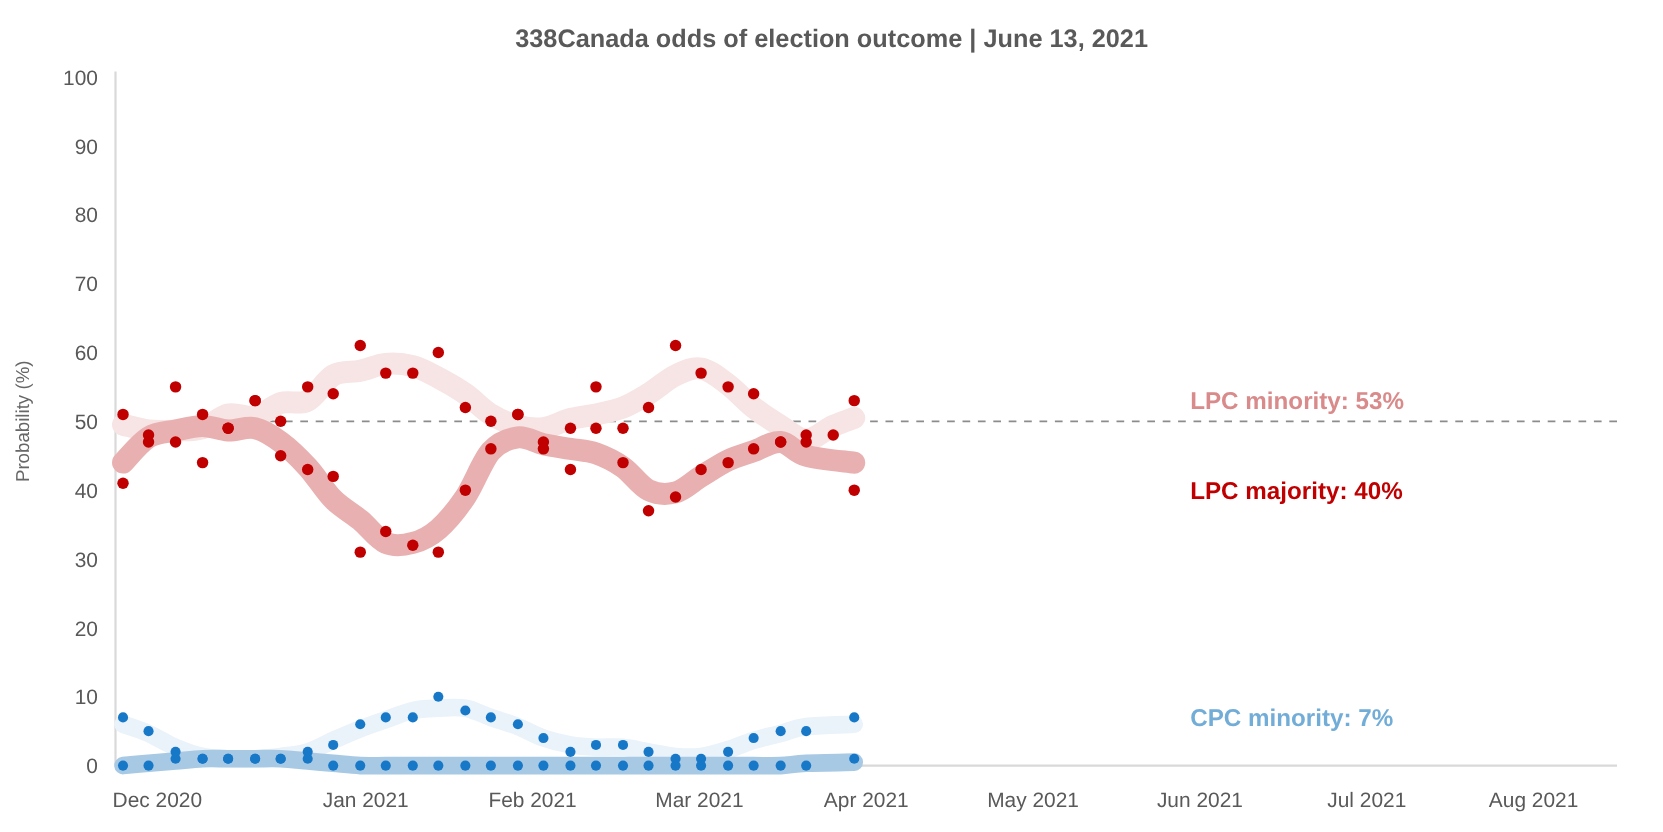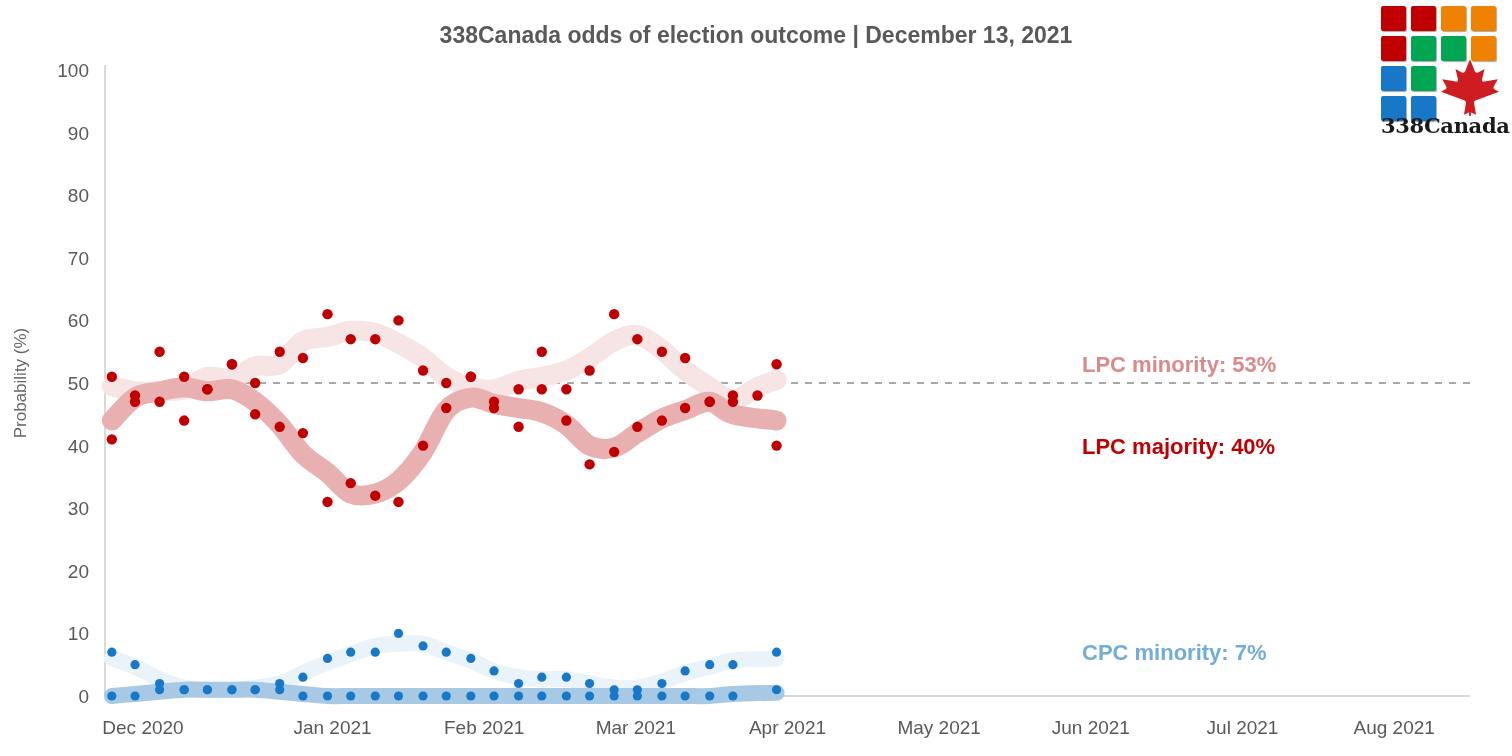--- a/index.html
+++ b/index.html
@@ -73,43 +73,22 @@
     font-family: "Liberation Sans", sans-serif;
     font-size: 22px;
     font-weight: bold;
   }
 </style>
 </head>
 <body>
 
 <div id="root">
 
-  <div class="chart-title">338Canada odds of election outcome | December 13, 2021</div>
-
-  <div class="logo-wrap">
-    <div class="logo-grid" id="logo-grid">
-        <div class="logo-cell" style="left: 0px; top: 0px; background: rgb(192, 0, 0);"></div>
-        <div class="logo-cell" style="left: 30px; top: 0px; background: rgb(192, 0, 0);"></div>
-        <div class="logo-cell" style="left: 60px; top: 0px; background: rgb(239, 130, 0);"></div>
-        <div class="logo-cell" style="left: 90px; top: 0px; background: rgb(239, 130, 0);"></div>
-        <div class="logo-cell" style="left: 0px; top: 30px; background: rgb(192, 0, 0);"></div>
-        <div class="logo-cell" style="left: 30px; top: 30px; background: rgb(0, 166, 81);"></div>
-        <div class="logo-cell" style="left: 60px; top: 30px; background: rgb(0, 166, 81);"></div>
-        <div class="logo-cell" style="left: 90px; top: 30px; background: rgb(239, 130, 0);"></div>
-        <div class="logo-cell" style="left: 0px; top: 60px; background: rgb(24, 120, 200);"></div>
-        <div class="logo-cell" style="left: 30px; top: 60px; background: rgb(0, 166, 81);"></div>
-        <div class="logo-cell" style="left: 0px; top: 90px; background: rgb(24, 120, 200);"></div>
-        <div class="logo-cell" style="left: 30px; top: 90px; background: rgb(24, 120, 200);"></div>
-      </div>
-    <svg class="logo-leaf" viewBox="0 0 100 96">
-      <path fill="#cf1b22" d="M50 2 L58 22 Q60 26 65 23 L74 18 L70 35 Q69 40 74 39 L96 35 L90 46 Q87 50 91 52 L98 56 L60 70 Q56 71 57 76 L60 94 L52 90 Q50 89 50 92 L50 96 L50 92 Q50 89 48 90 L40 94 L43 76 Q44 71 40 70 L2 56 L9 52 Q13 50 10 46 L4 35 L26 39 Q31 40 30 35 L26 18 L35 23 Q40 26 42 22 Z"></path>
-      <rect x="48.5" y="62" width="3" height="34" fill="#cf1b22"></rect>
-    </svg>
-    <div class="logo-text">338Canada</div>
-  </div>
+  <div class="chart-title">338Canada odds of election outcome | June 13, 2021</div>
+
 
   <svg class="plot-svg" id="plot" viewBox="0 0 1512 756">
       <line x1="105" y1="65" x2="105" y2="696" stroke="#d9d9d9" stroke-width="2"></line>
       <line x1="105" y1="696" x2="1470" y2="696" stroke="#d9d9d9" stroke-width="2"></line>
       <text x="89" y="703" text-anchor="end" class="ytick-label">0</text>
       <text x="89" y="640.4" text-anchor="end" class="ytick-label">10</text>
       <text x="89" y="577.8" text-anchor="end" class="ytick-label">20</text>
       <text x="89" y="515.2" text-anchor="end" class="ytick-label">30</text>
       <text x="89" y="452.6" text-anchor="end" class="ytick-label">40</text>
       <text x="89" y="390" text-anchor="end" class="ytick-label">50</text>

